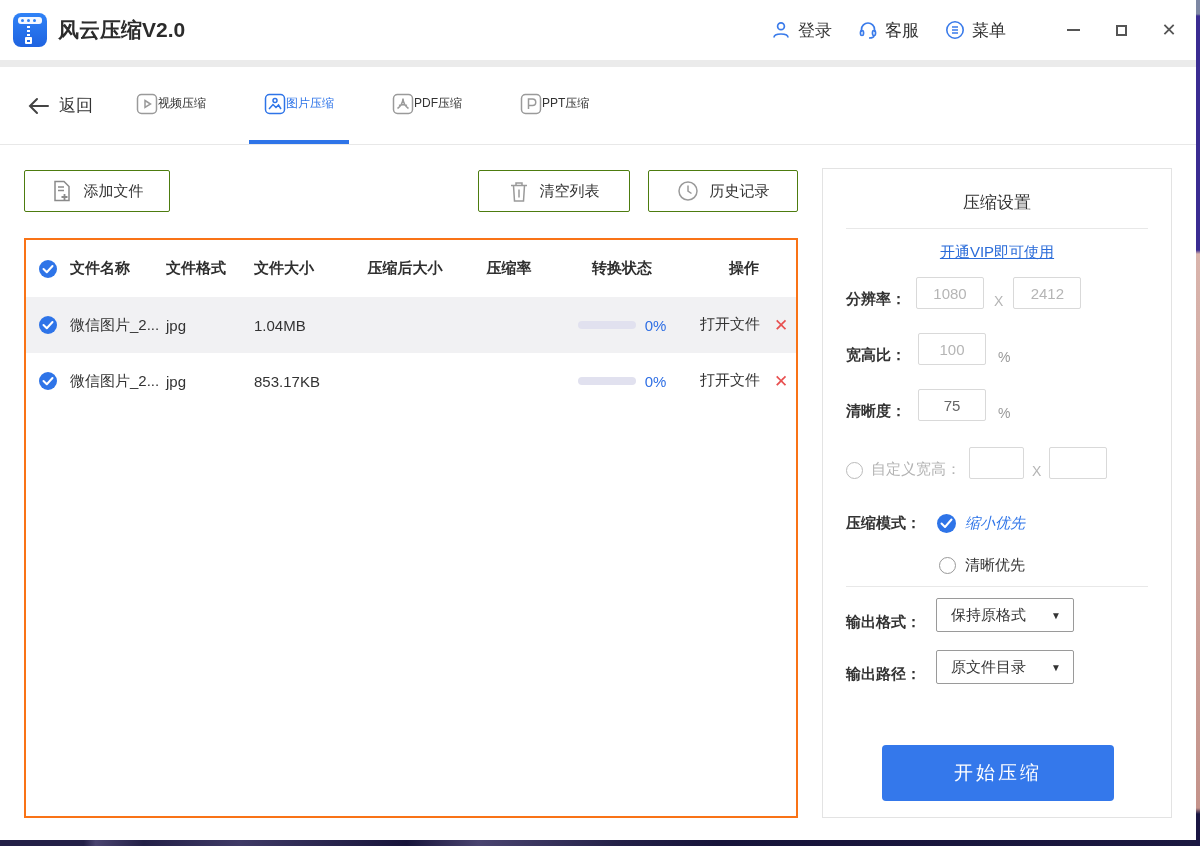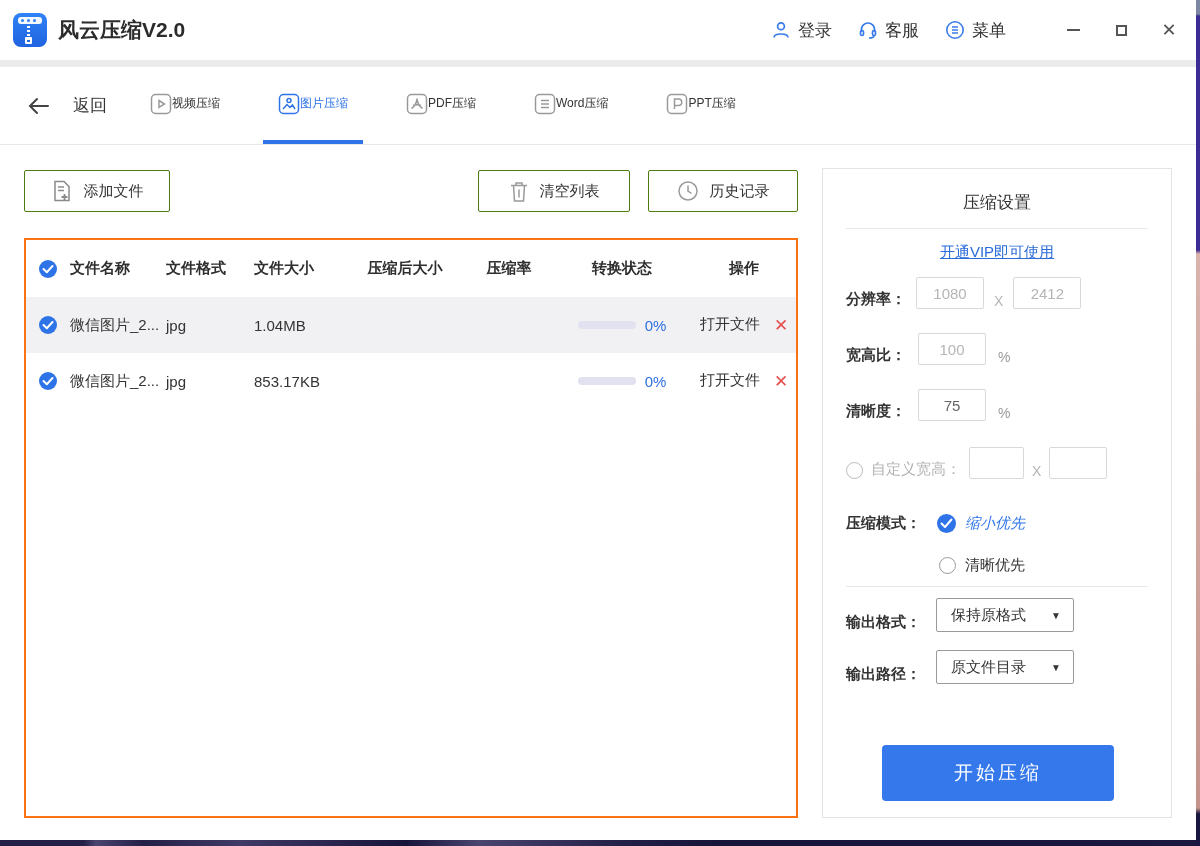--- a/index.html
+++ b/index.html
@@ -26,21 +26,21 @@
   .wc { width:18px; height:18px; display:flex; align-items:center; justify-content:center; color:#555; cursor:pointer; }
   .wc-min i { display:block; width:13px; height:0; border-bottom:2px solid #555; }
   .wc-max i { display:block; width:11px; height:11px; border:2px solid #555; }
   .wc-close { font-size:18px; color:#555; }
 
   .titlebar-gap { position:absolute; left:0; top:60px; width:100%; height:7px; background:#ebebeb; }
 
   
   .tabbar { position:absolute; left:0; top:67px; width:100%; height:78px; background:#fff;
     border-bottom:1px solid #e8e8e8; display:flex; align-items:stretch; }
-  .back { display:flex; align-items:center; gap:23px; margin-left:28px; font-size:17px; color:#333; cursor:pointer; }
+  .back { display:flex; align-items:center; gap:9px; margin-left:28px; font-size:17px; color:#333; cursor:pointer; }
   .tab { display:flex; align-items:center; padding:0 15px; margin-left:28px;
     border-bottom:4px solid transparent; font-size:12px; color:#333; cursor:pointer; }
   .tab:first-of-type { margin-left:42px; }
   .tab.active { border-bottom-color:#2e74e8; color:#2e74e8; }
   .tab-ic { width:22px; height:22px; flex:0 0 auto; }
 
   
   .btn { position:absolute; top:170px; height:42px; background:#fff; border:1px solid #4d7c0f; border-radius:2px;
     display:flex; align-items:center; justify-content:center; gap:11px; font-size:15px; color:#333; cursor:pointer; }
   .btn-addfile { left:24px; width:146px; }
@@ -202,29 +202,20 @@
     <div class="tab">
       <span class="tab-ic">
         <svg width="22" height="22" viewBox="0 0 22 22" fill="none" stroke="#9a9a9a" stroke-width="1.5">
           <rect x="1.5" y="1.5" width="19" height="19" rx="4"></rect>
           <path d="M11 5.5 C11 10 8 14 5.5 15.5 M11 5.5 C11 10 14 14 16.5 15.5 M7 12.5 C9.5 11.5 12.5 11.5 15 12.5"></path>
         </svg>
       </span>
       <span>PDF压缩</span>
     </div>
 
-    <div class="tab">
-      <span class="tab-ic">
-        <svg width="22" height="22" viewBox="0 0 22 22" fill="none" stroke="#9a9a9a" stroke-width="1.5">
-          <rect x="1.5" y="1.5" width="19" height="19" rx="4"></rect>
-          <path d="M7 7.5 h8 M7 11 h8 M7 14.5 h8"></path>
-        </svg>
-      </span>
-      <span>Word压缩</span>
-    </div>
 
     <div class="tab">
       <span class="tab-ic">
         <svg width="22" height="22" viewBox="0 0 22 22" fill="none" stroke="#9a9a9a" stroke-width="1.5">
           <rect x="1.5" y="1.5" width="19" height="19" rx="4"></rect>
           <path d="M8.5 16 V6 h4 a3 3 0 0 1 0 6.5 h-4"></path>
         </svg>
       </span>
       <span>PPT压缩</span>
     </div>

